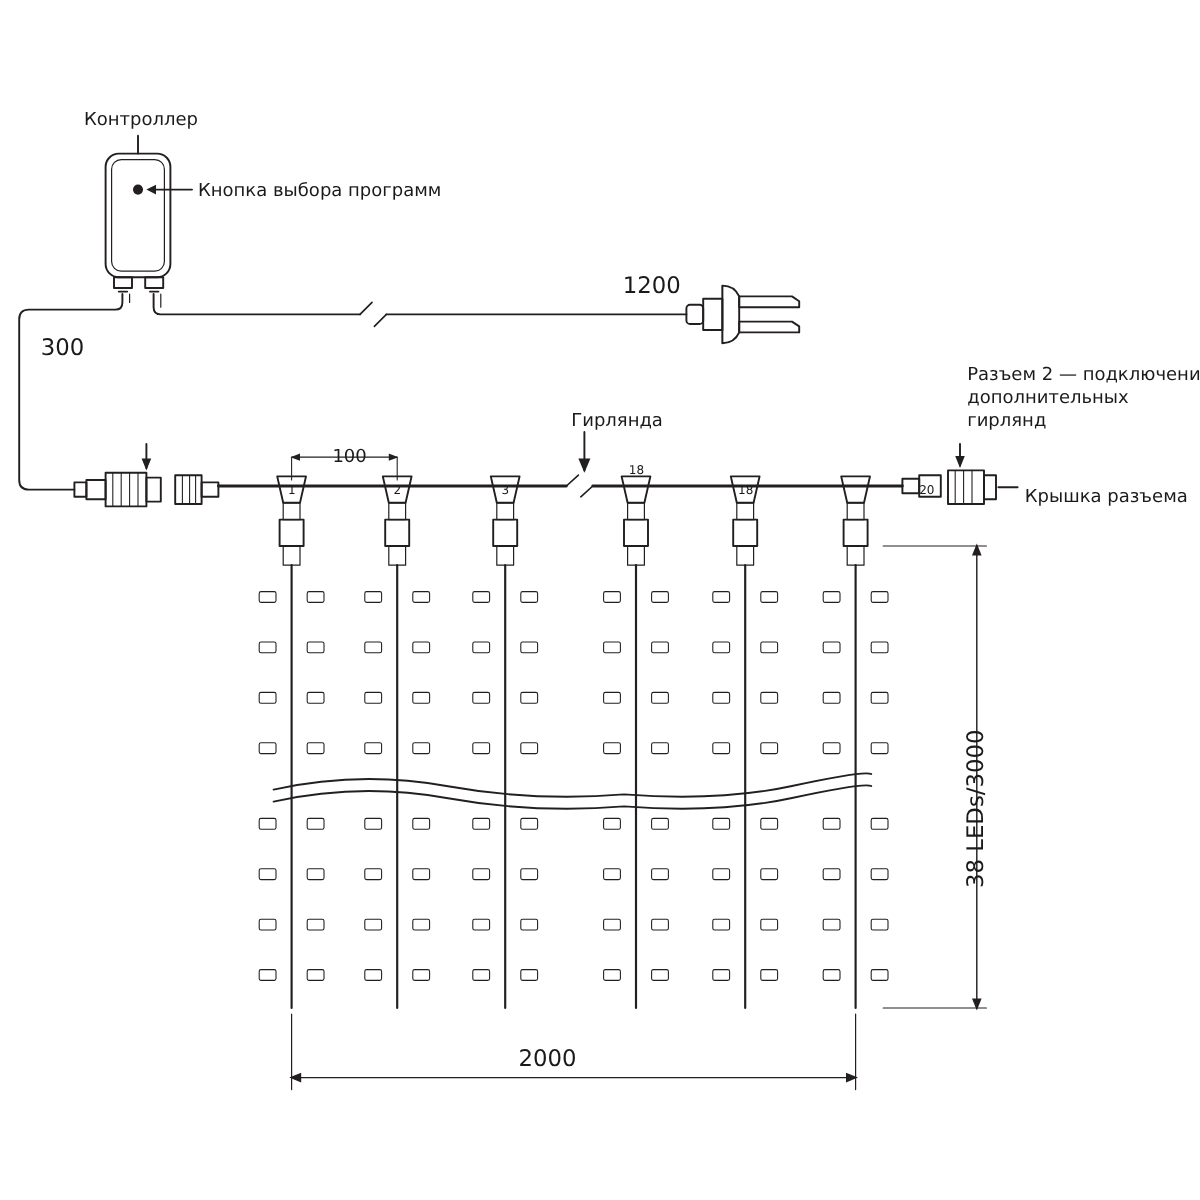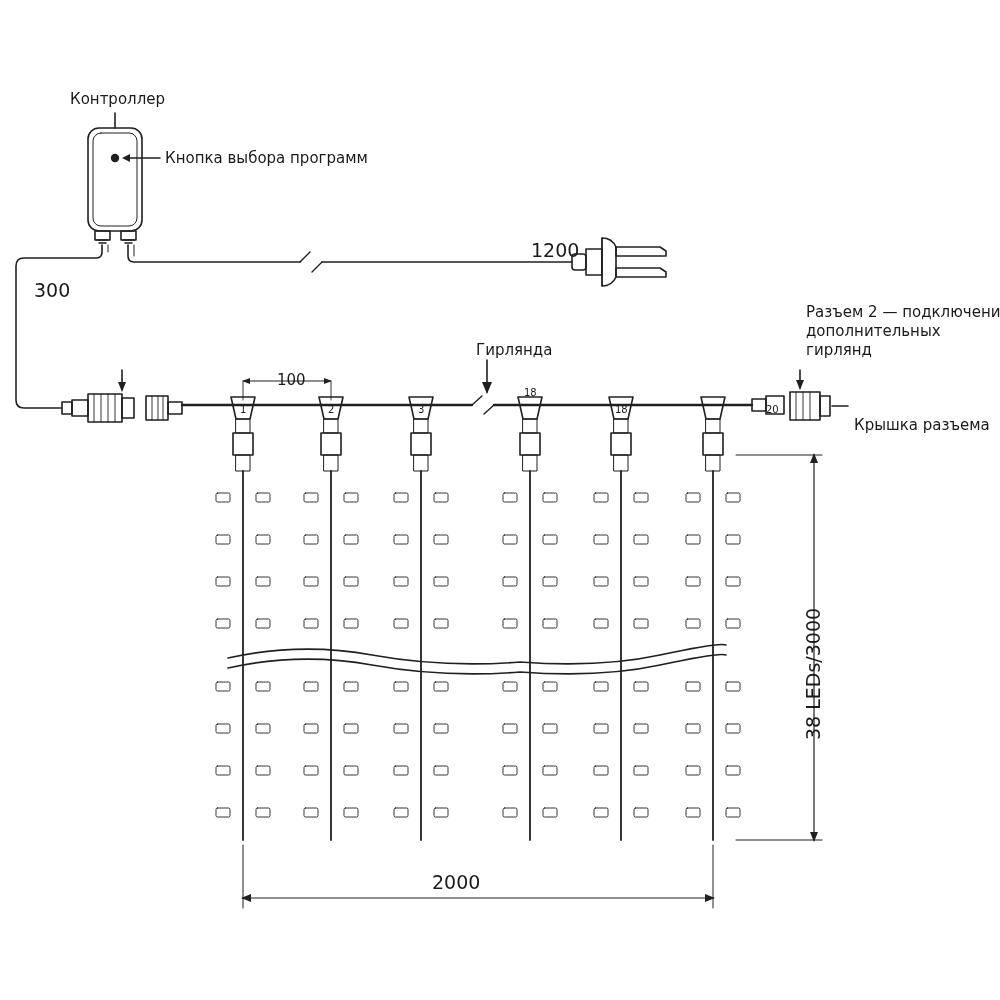--- a/index.html
+++ b/index.html
@@ -314,28 +314,28 @@
 
     </g>
   </svg>
 
   <div class="lbl lbl-md" style="left:70px; top:90px;">Контроллер</div>
 
   <div class="lbl lbl-md" style="left:165px; top:149px;">Кнопка выбора программ</div>
 
   <div class="lbl lbl-lg" style="left:34px; top:279px;">300</div>
 
-  <div class="lbl lbl-lg" style="left:519px; top:239px;margin-left:12px;">1200</div>
+  <div class="lbl lbl-lg" style="left:519px; top:227px;">1200</div>
 
 
   <div class="lbl lbl-md" style="left:806px; top:303px;">Разъем 2 — подключение
 дополнительных
 гирлянд</div>
 
-  <div class="lbl lbl-md" style="left:854px; top:416px;">Крышка разъема</div>
+  <div class="lbl lbl-md" style="left:854px; top:404px;">Крышка разъема</div>
 
   <div class="lbl lbl-md" style="left:476px; top:341px;">Гирлянда</div>
 
   <div class="lbl lbl-md" style="left:277px; top:371px;">100</div>
 
   <div class="lbl lbl-num" style="left:240px; top:404px;">1</div>
   <div class="lbl lbl-num" style="left:328px; top:404px;">2</div>
   <div class="lbl lbl-num" style="left:418px; top:404px;">3</div>
   <div class="lbl lbl-num" style="left:524px; top:387px;">18</div>
   <div class="lbl lbl-num" style="left:615px; top:404px;">18</div>

